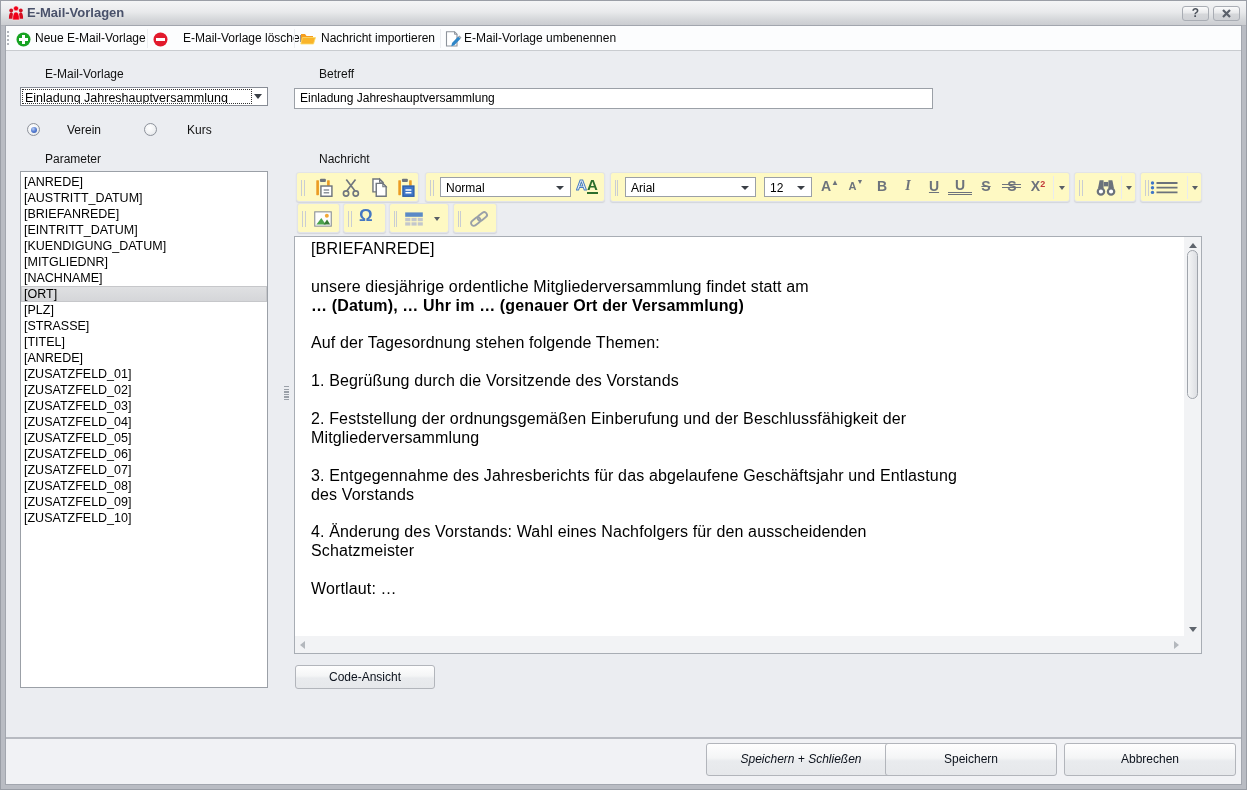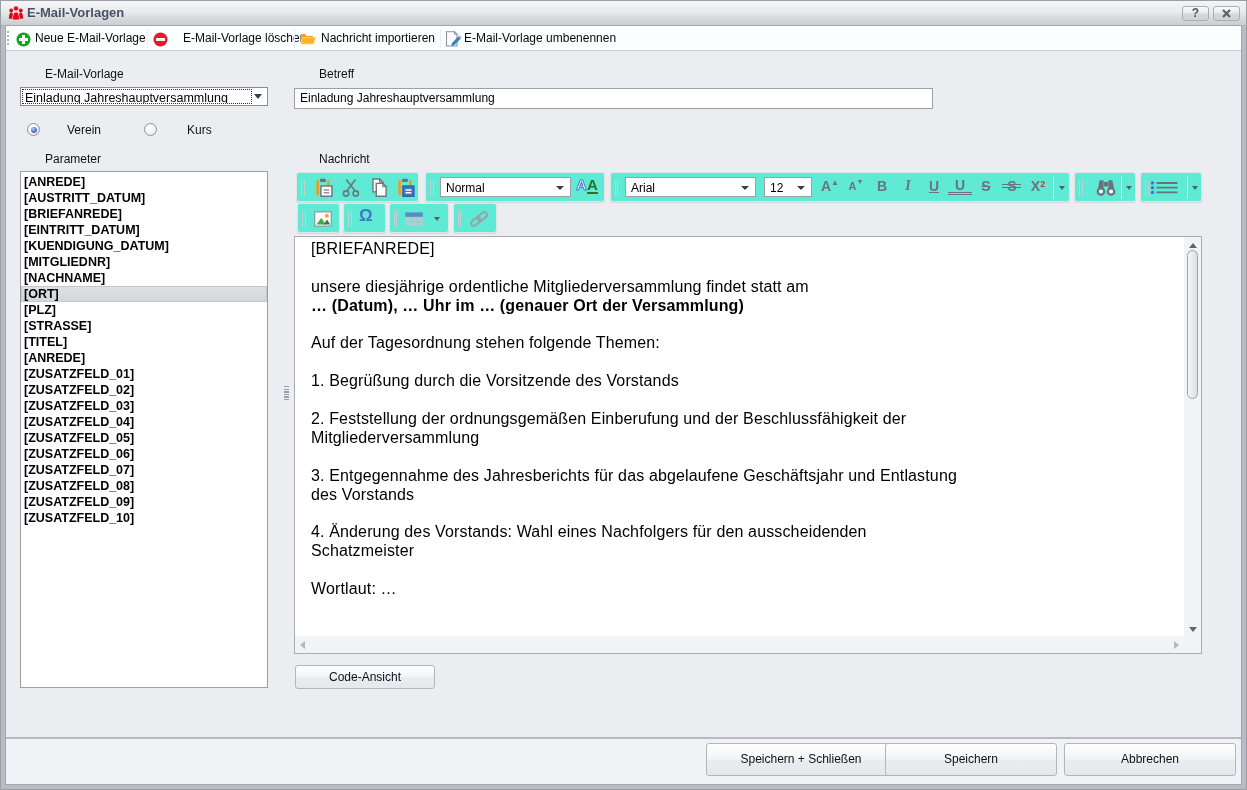--- a/index.html
+++ b/index.html
@@ -38,33 +38,33 @@
 
   
   .radio { position:absolute; width:13px; height:13px; border-radius:50%;
     border:1px solid #8d929b; background:radial-gradient(circle at 40% 35%, #fff 0%, #eef0f2 60%, #d7dade 100%); }
   .radio.sel::after { content:""; position:absolute; left:2.5px; top:2.5px; width:6px; height:6px; border-radius:50%;
     background:radial-gradient(circle at 38% 32%, #bcd0f2 0%, #5d83d6 45%, #2b4fa8 100%); }
 
   
   .plist { left:20px; top:171px; width:248px; height:517px; background:#fff; border:1px solid #9ba0a7;
     font-size:12.5px; color:#000; padding-top:2px; }
-  .plist div { height:16px; line-height:16px; padding-left:3px; white-space:nowrap;font-weight:bold; }
+  .plist div { height:16px; line-height:16px; padding-left:3px; white-space:nowrap; }
   .plist .sel { background:linear-gradient(180deg,#e0e1e3 0%,#d4d5d8 100%); box-shadow:inset 0 0 0 1px #c6c7ca; }
 
   
   .splitter { left:284px; top:386px; width:5px; height:16px;
     background:repeating-linear-gradient(180deg,#9aa0a8 0 1.5px,transparent 1.5px 2.6px); }
 
   
   .tinput { left:294px; top:88px; width:639px; height:21px; background:#fff; border:1px solid #9ba0a7;
     font-size:12px; line-height:19px; padding-left:5px; color:#000; }
 
   
-  .egroup { position:absolute; height:30px; background:#5eead4; border:1px solid #e2e4e8; border-radius:3px;
+  .egroup { position:absolute; height:30px; background:#fef9c3; border:1px solid #e2e4e8; border-radius:3px;
     box-shadow:0 1px 1px rgba(140,145,155,.25); }
   .ehandle { position:absolute; left:4px; top:7px; width:5px; height:16px;
     background:repeating-linear-gradient(90deg,#c9cdd3 0 1px,transparent 1px 2.5px); }
   .eicon { position:absolute; top:4px; width:22px; height:22px; }
   .ecombo { position:absolute; background:#fff; border:1px solid #9ba0a7; height:20px; font-size:12px; }
   .ecombo .ctxt { position:absolute; left:5px; top:3px; }
   .ecombo .arr { position:absolute; right:6px; top:8px; width:0; height:0;
      border-left:4px solid transparent; border-right:4px solid transparent; border-top:4px solid #3a3f46; }
   .fmt { position:absolute; top:5px; width:24px; text-align:center; font-size:14px; font-weight:bold; color:#6d737c; }
   .downarr { position:absolute; width:0; height:0; border-left:3.5px solid transparent;
@@ -335,17 +335,17 @@
     <div class="hscroll">
       <div class="sarrh" style="left:5px;border-right:5px solid #b4b8bd;"></div>
       <div class="sarrh" style="right:22px;border-left:5px solid #b4b8bd;"></div>
     </div>
   </div>
 
   <div class="btn" style="left:295px;top:665px;width:140px;height:24px;line-height:22px;">Code-Ansicht</div>
 
   <div class="abs botline"></div>
   <div class="abs botbar"></div>
-  <div class="btn" style="left:706px;top:743px;width:190px;height:33px;line-height:31px;">Speichern + Schließen</div>
+  <div class="btn" style="left:706px;top:743px;width:190px;height:33px;line-height:31px;font-style:italic;">Speichern + Schließen</div>
   <div class="btn" style="left:885px;top:743px;width:172px;height:33px;line-height:31px;">Speichern</div>
   <div class="btn" style="left:1064px;top:743px;width:172px;height:33px;line-height:31px;">Abbrechen</div>
 
   <div class="outeredge"></div>
 
 </body></html>

